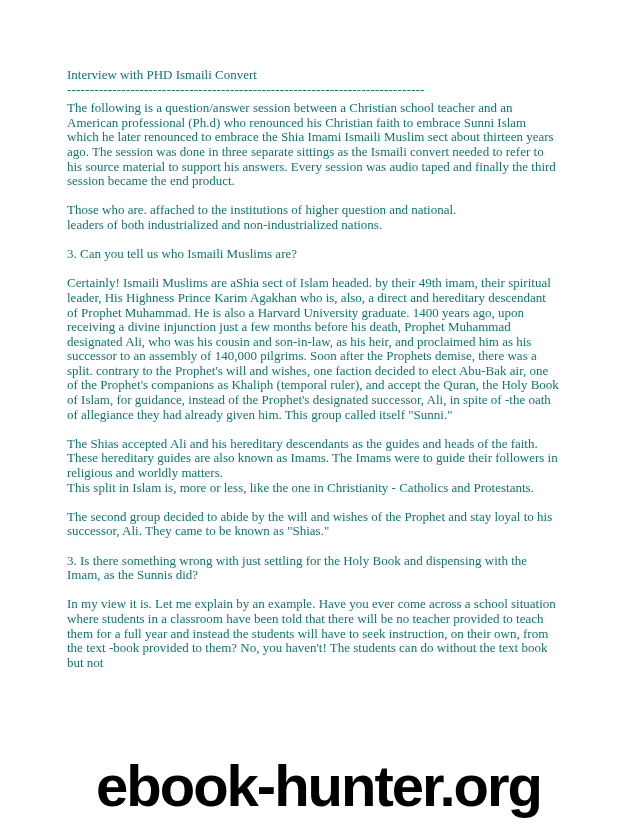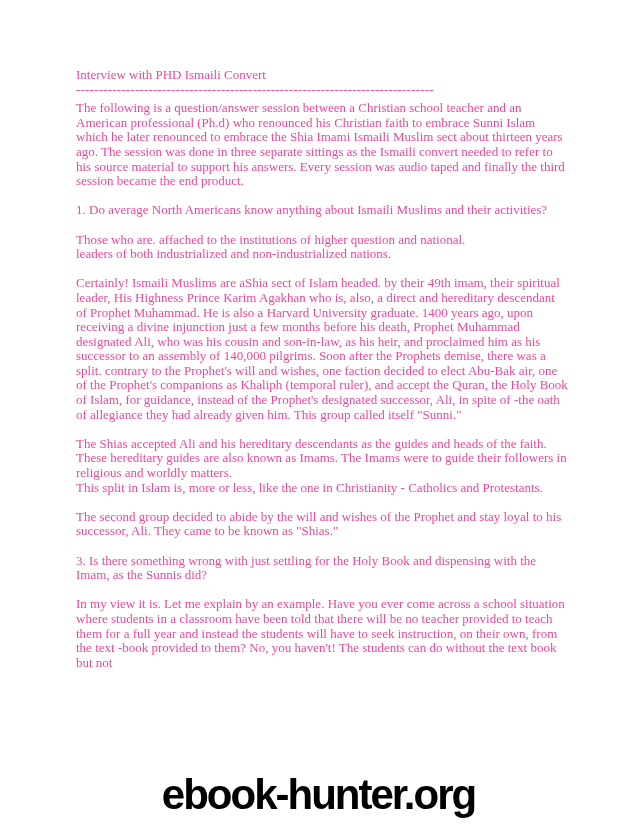--- a/index.html
+++ b/index.html
@@ -13,23 +13,23 @@
     width: 637px;
     height: 825px;
     margin: 0 auto;
     background: #ffffff;
     overflow: hidden;
     box-shadow: 0 0 2px rgba(0,0,0,0.15);
   }
   .content {
     position: absolute;
     top: 68px;
-    left: 76px;
+    left: 67px;
     width: 492px;
-    color: #ec4899;
+    color: #0f766e;
     font-size: 13px;
     line-height: 14.6px;
   }
   .doc-title {
     margin: 0;
     font-weight: normal;
     font-size: 13px;
     line-height: 14.6px;
   }
   .doc-divider {
@@ -46,46 +46,46 @@
     margin-top: 4px;
   }
   .watermark {
     position: absolute;
     left: 0;
     right: 0;
     bottom: 6px;
     text-align: center;
     font-family: "Liberation Sans", sans-serif;
     font-weight: bold;
-    font-size: 42px;
+    font-size: 58px;
     letter-spacing: -2px;
     color: #000000;
     white-space: nowrap;
   }
 </style>
 </head>
 <body>
 
 <div class="page">
   <div class="content">
 
     <h1 class="doc-title">Interview with PHD Ismaili Convert</h1>
 
     <div class="doc-divider">-------------------------------------------------------------------------------</div>
 
     <p class="para first">The following is a question/answer session between a Christian school teacher and an American professional (Ph.d) who renounced his Christian faith to embrace Sunni Islam
 which he later renounced to embrace the Shia Imami Ismaili Muslim sect about thirteen years ago. The session was done in three separate sittings as the Ismaili convert needed to refer to his source material to support his answers. Every session was audio taped and finally the third session became the end product.</p>
 
-    <p class="para">1. Do average North Americans know anything about Ismaili Muslims and their activities?</p>
 
 
 
     <p class="para">Those who are. affached to the institutions of higher question and national.
 leaders of both industrialized and non-industrialized nations.</p>
 
+    <p class="para">3. Can you tell us who Ismaili Muslims are?</p>
 
     <p class="para">Certainly! Ismaili Muslims are aShia sect of Islam headed. by their 49th imam, their spiritual leader, His Highness Prince Karim Agakhan who is, also, a direct and hereditary descendant of Prophet Muhammad. He is also a Harvard University graduate. 1400 years ago, upon receiving a divine injunction just a few months before his death, Prophet Muhammad designated Ali, who was his cousin and son-in-law, as his heir, and proclaimed him as his successor to an assembly of 140,000 pilgrims. Soon after the Prophets demise, there was a split. contrary to the Prophet's will and wishes, one faction decided to elect Abu-Bak air, one of the Prophet's companions as Khaliph (temporal ruler), and accept the Quran, the Holy Book of Islam, for guidance, instead of the Prophet's designated successor, Ali, in spite of -the oath of allegiance they had already given him. This group called itself "Sunni."</p>
 
     <p class="para">The Shias accepted Ali and his hereditary descendants as the guides and heads of the faith. These hereditary guides are also known as Imams. The Imams were to guide their followers in religious and worldly matters.
 This split in Islam is, more or less, like the one in Christianity - Catholics and Protestants.</p>
 
     <p class="para">The second group decided to abide by the will and wishes of the Prophet and stay loyal to his successor, Ali. They came to be known as "Shias."</p>
 
     <p class="para">3. Is there something wrong with just settling for the Holy Book and dispensing with the Imam, as the Sunnis did?</p>
 

